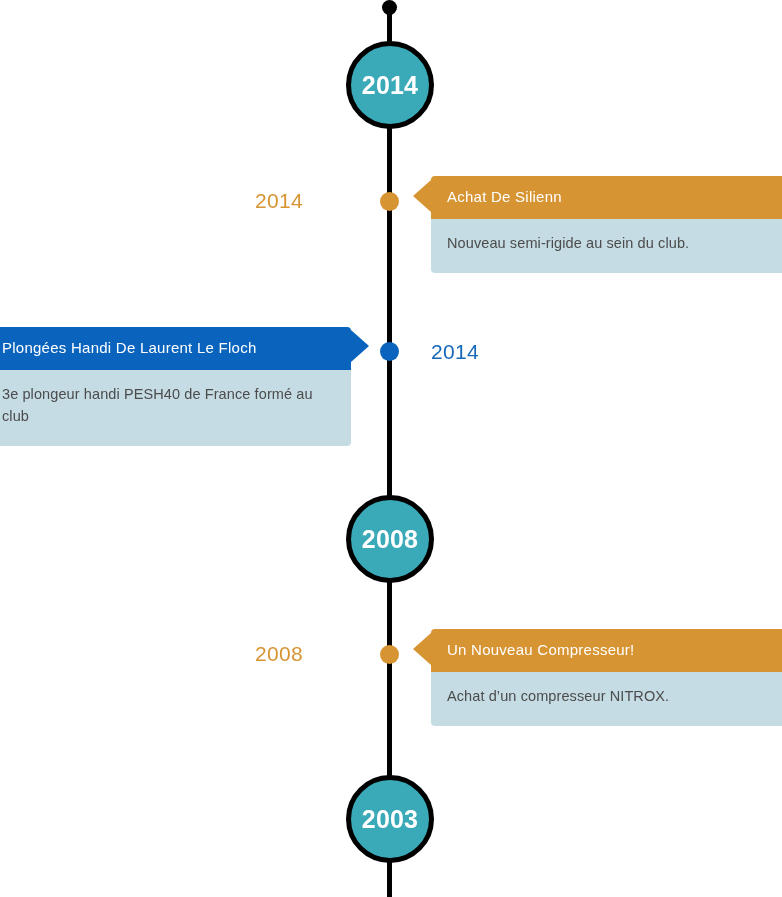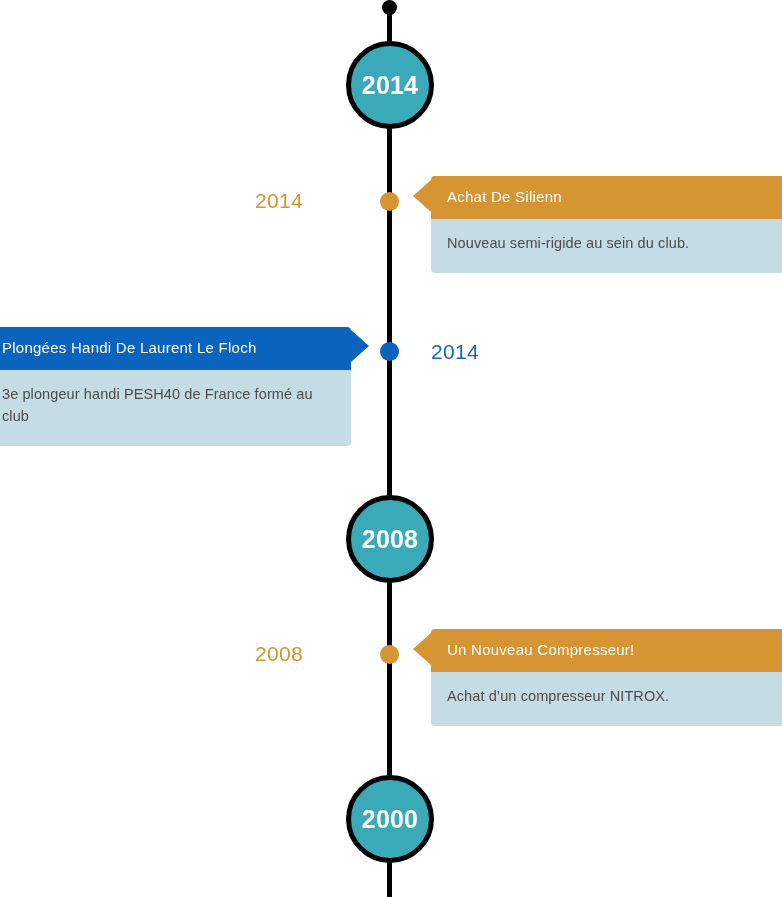--- a/index.html
+++ b/index.html
@@ -173,21 +173,21 @@
 <div id="timeline-spine"></div>
 <div id="spine-top-dot"></div>
 
 <div class="year-circle" id="year-circle-0">
   <span class="year-circle-label">2014</span>
 </div>
 <div class="year-circle" id="year-circle-1">
   <span class="year-circle-label">2008</span>
 </div>
 <div class="year-circle" id="year-circle-2">
-  <span class="year-circle-label">2000</span>
+  <span class="year-circle-label">2003</span>
 </div>
 
 <div class="event-row right" style="top:0">
   <div class="event-dot" style="top:192px"></div>
   <div class="event-year" style="top:189px">2014</div>
   <div class="card-arrow arrow-right" style="top:180px"></div>
   <div class="event-card right-card" style="top:176px">
     <div class="card-header">Achat De Silienn</div>
     <div class="card-body">Nouveau semi-rigide au sein du club.</div>
   </div>

